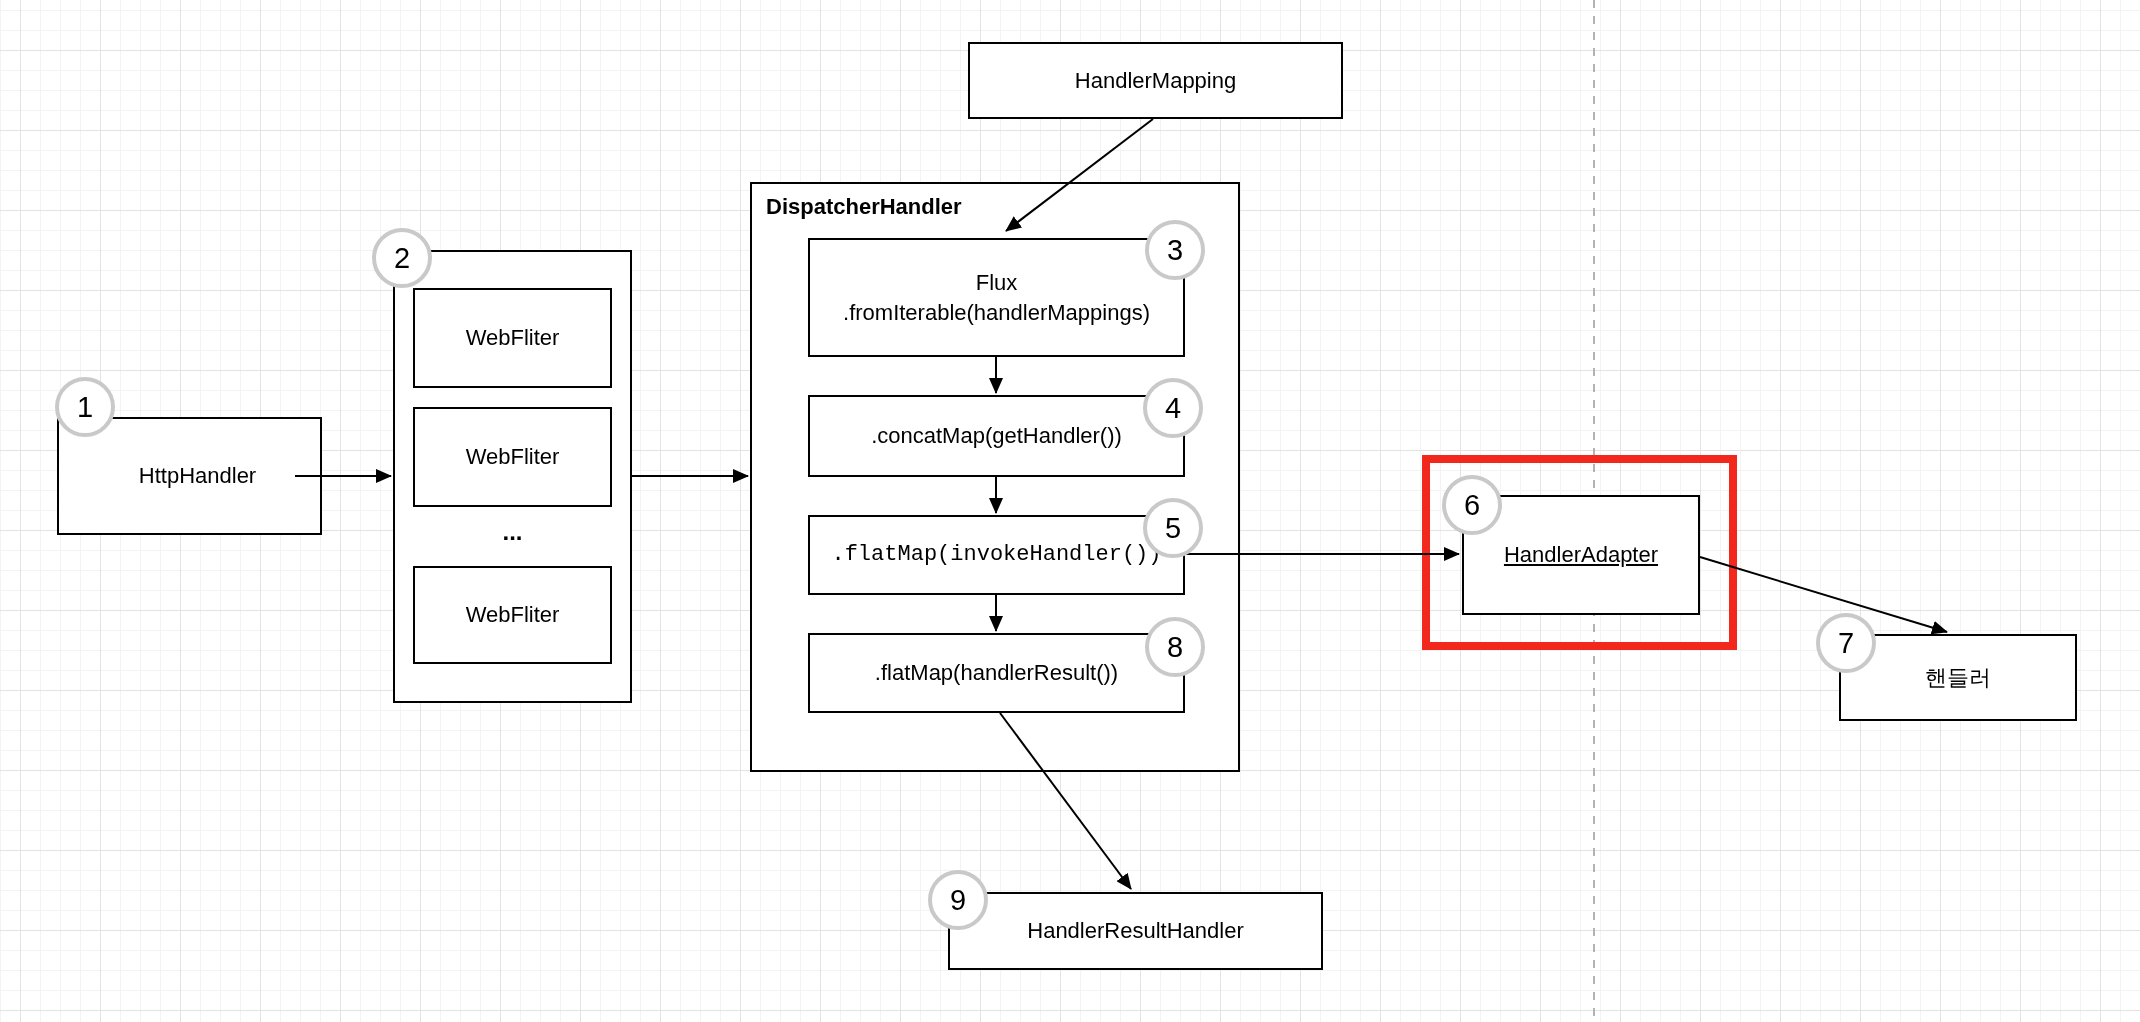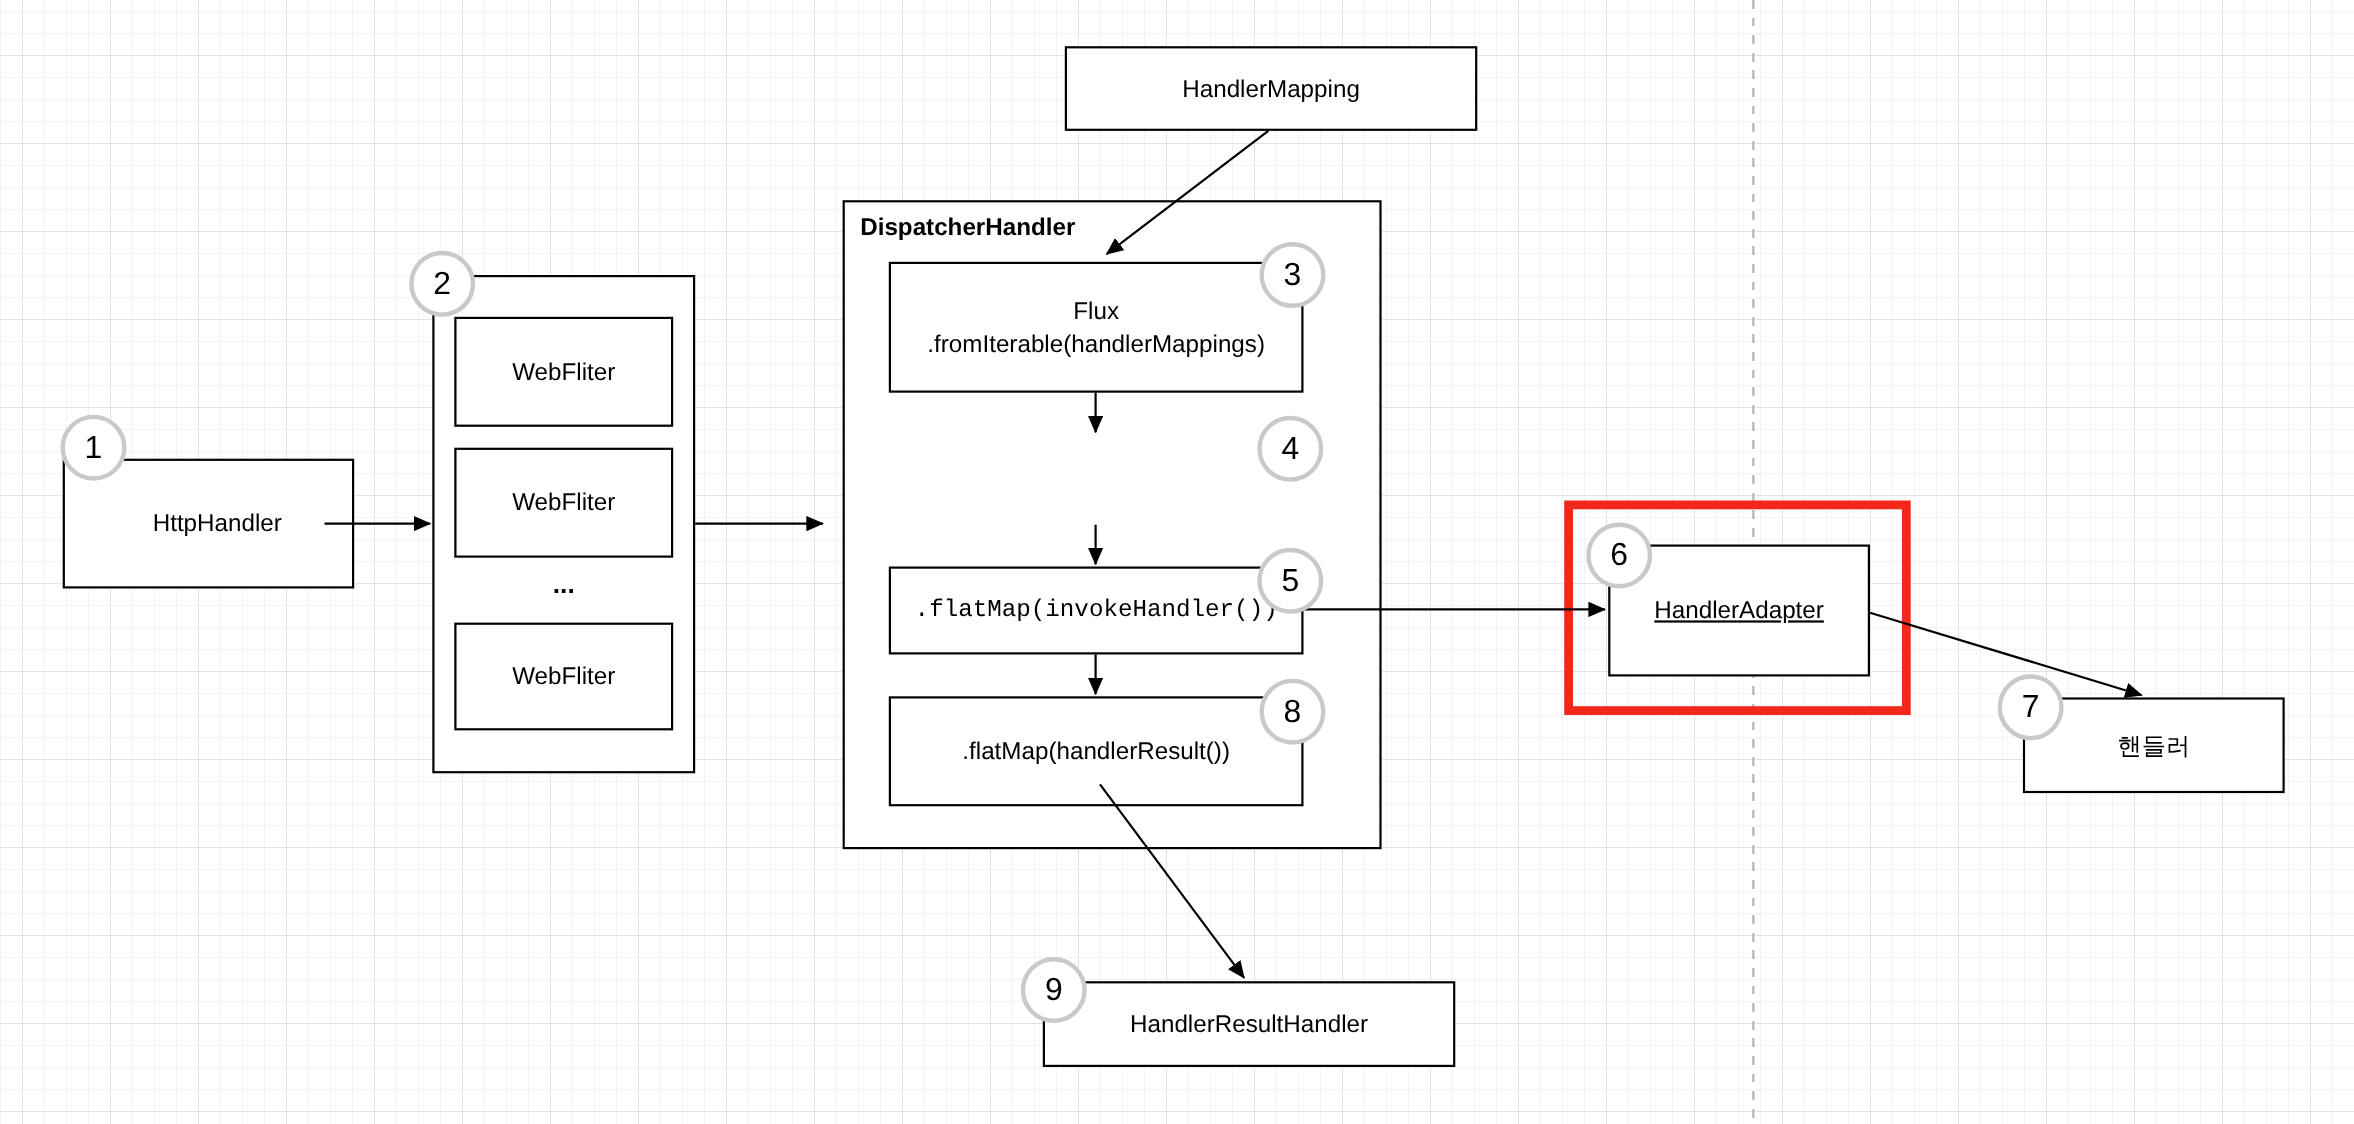--- a/index.html
+++ b/index.html
@@ -72,32 +72,35 @@
     <span>WebFliter</span>
   </div>
   <div class="box" style="left:413px;top:407px;width:199px;height:100px;">
     <span>WebFliter</span>
   </div>
   <div class="ellipsis">...</div>
   <div class="box" style="left:413px;top:566px;width:199px;height:98px;">
     <span>WebFliter</span>
   </div>
 
-  <div class="container-box" style="left:750px;top:182px;width:490px;height:590px;margin-left:16px;">
+  <div class="container-box" style="left:750px;top:182px;width:490px;height:590px;">
     <span class="container-title">DispatcherHandler</span>
   </div>
 
   <div class="box" style="left:808px;top:238px;width:377px;height:119px;">
     <span>Flux</span>
     <span>.fromIterable(handlerMappings)</span>
   </div>
+  <div class="box" style="left:808px;top:395px;width:377px;height:82px;">
+    <span>.concatMap(getHandler())</span>
+  </div>
   <div class="box" style="left:808px;top:515px;width:377px;height:80px;font-family:Liberation Mono, monospace;">
     <span>.flatMap(invokeHandler())</span>
   </div>
-  <div class="box" style="left:808px;top:633px;width:377px;height:100px;">
+  <div class="box" style="left:808px;top:633px;width:377px;height:80px;">
     <span>.flatMap(handlerResult())</span>
   </div>
 
   <div class="highlight" style="left:1422px;top:455px;width:315px;height:195px;"></div>
   <div class="box" style="left:1462px;top:495px;width:238px;height:120px;text-decoration:underline;">
     <span>HandlerAdapter</span>
   </div>
 
   <div class="box" style="left:1839px;top:634px;width:238px;height:87px;">
     <span>핸들러</span>

